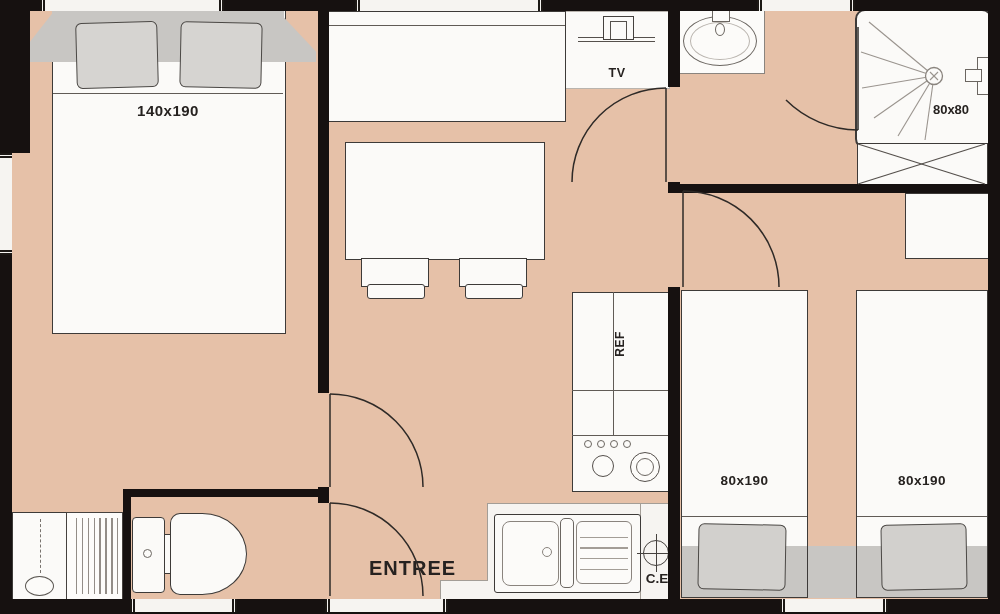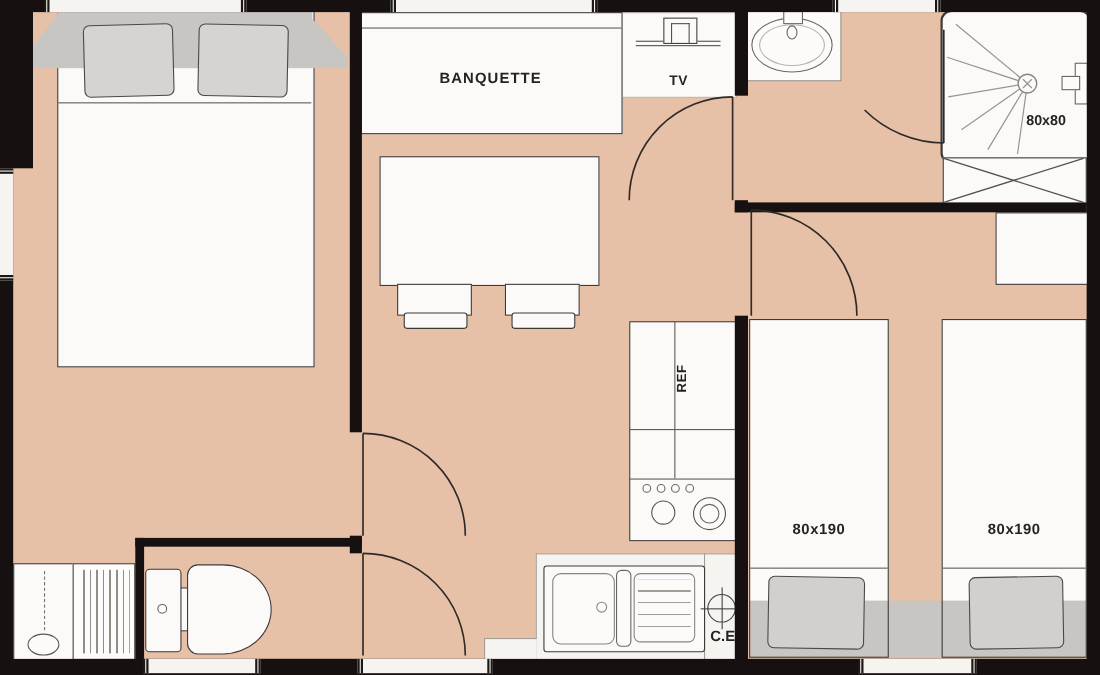--- a/index.html
+++ b/index.html
@@ -33,40 +33,40 @@
 
   <div class="abs floor" style="left:11px;top:9px;width:977px;height:590px;"></div>
 
   <div class="abs gray" style="left:30px;top:9px;width:286px;height:53px;z-index:2;
        clip-path:polygon(0 100%,0 62%,9% 0,86% 0,100% 80%,100% 100%);"></div>
   <div class="abs white-box" style="left:52px;top:9px;width:232px;height:323px;z-index:1;"></div>
   <div class="abs gray" style="left:52px;top:9px;width:232px;height:53px;z-index:2;"></div>
   <div class="abs pillow" style="left:76px;top:22px;width:80px;height:64px;transform:rotate(-1.5deg);"></div>
   <div class="abs pillow" style="left:180px;top:22px;width:80px;height:64px;transform:rotate(1.2deg);"></div>
   <div class="abs thinline" style="left:53px;top:93px;width:230px;height:1.4px;"></div>
+  <div class="abs lbl" style="left:52px;top:103px;width:232px;font-size:15px;letter-spacing:.5px;">140x190</div>
 
   <div class="abs white-box" style="left:12px;top:512px;width:54px;height:88px;border-width:1.3px;">
     <div class="abs" style="left:50%;top:6px;height:54px;border-left:1.6px dashed #78736e;"></div>
     <div class="abs circ" style="left:12px;top:63px;width:29px;height:20px;border:1.5px solid #5a5651;"></div>
   </div>
   <div class="abs stripes" style="left:66px;top:512px;width:57px;height:88px;">
       <div class="in"></div>
     </div>
 
   <div class="abs white-box" style="left:132px;top:517px;width:31px;height:74px;border-radius:4px;border-width:1.5px;z-index:3;">
     <div class="abs circ" style="left:10px;top:31px;width:9px;height:9px;border:1.3px solid #6b6661;"></div>
   </div>
   <div class="abs white-box" style="left:161px;top:534px;width:12px;height:38px;border-width:1.2px;z-index:2;"></div>
   <div class="abs white-box" style="left:170px;top:513px;width:75px;height:80px;z-index:2;
        border-radius:10px 58% 58% 10px / 10px 50% 50% 10px;"></div>
 
   <div class="abs white-box" style="left:328px;top:11px;width:236px;height:109px;border-width:1.6px;">
     <div class="abs thinline" style="left:0;top:13px;width:100%;height:1.4px;"></div>
   </div>
-  <div class="abs lbl" style="left:328px;top:64px;width:236px;font-size:13.5px;letter-spacing:1px;">BANQUETTE</div>
 
   <div class="abs" style="left:564px;top:11px;width:104px;height:76px;background:#fbfaf8;border:1px solid #b9b4ae;z-index:1;"></div>
   <div class="abs" style="left:578px;top:37px;width:77px;height:3px;border-top:1.2px solid #55504c;border-bottom:1.2px solid #55504c;z-index:3;"></div>
   <div class="abs" style="left:603px;top:16px;width:29px;height:22px;background:#fbfaf8;border:1.4px solid #45413e;z-index:3;">
     <div class="abs" style="left:6px;top:4px;width:15px;height:17px;border:1.2px solid #55504c;border-bottom:none;"></div>
   </div>
   <div class="abs lbl" style="left:594px;top:48px;width:46px;font-size:12.5px;letter-spacing:.5px;margin-top:19px;">TV</div>
 
   <div class="abs white-box" style="left:345px;top:142px;width:198px;height:116px;border-width:1.6px;"></div>
   <div class="abs white-box" style="left:361px;top:258px;width:66px;height:27px;border-width:1.4px;"></div>
@@ -97,20 +97,21 @@
   <div class="abs lite-box" style="left:560px;top:518px;width:12px;height:68px;border-radius:5px;border-color:#6b6661;z-index:5;"></div>
   <div class="abs drainboard" style="left:576px;top:521px;width:56px;height:63px;">
       <div class="in"></div>
     </div>
 
   <div class="abs circ" style="left:643px;top:540px;width:26px;height:26px;border:1.5px solid #45413e;background:transparent;z-index:4;"></div>
   <div class="abs" style="left:637px;top:552.5px;width:38px;height:1.4px;background:#45413e;z-index:4;"></div>
   <div class="abs" style="left:655.5px;top:534px;width:1.4px;height:38px;background:#45413e;z-index:4;"></div>
   <div class="abs lbl" style="left:638px;top:572px;width:38px;font-size:13.5px;z-index:5;">C.E</div>
 
+  <div class="abs lbl" style="left:340px;top:557px;width:145px;font-size:20px;letter-spacing:1px;">ENTREE</div>
 
   <div class="abs lite-box" style="left:678px;top:9px;width:85px;height:63px;z-index:2;"></div>
   <div class="abs circ" style="left:683px;top:16px;width:74px;height:50px;border:1.5px solid #6b6661;z-index:3;"></div>
   <div class="abs circ" style="left:690px;top:22px;width:60px;height:38px;border:1px solid #b9b4ae;z-index:3;"></div>
   <div class="abs" style="left:712px;top:10px;width:16px;height:10px;background:#fcfbf9;border:1.2px solid #6b6661;z-index:4;"></div>
   <div class="abs circ" style="left:715px;top:23px;width:10px;height:13px;border:1.2px solid #6b6661;z-index:4;"></div>
 
   <div class="abs white-box" style="left:855px;top:9px;width:133px;height:136px;border-width:2px;border-radius:10px;"></div>
   <div class="abs" style="left:977px;top:57px;width:10px;height:36px;background:#fcfbf9;border:1.2px solid #6b6661;z-index:4;"></div>
   <div class="abs" style="left:965px;top:69px;width:15px;height:11px;background:#fcfbf9;border:1.2px solid #6b6661;z-index:4;"></div>

